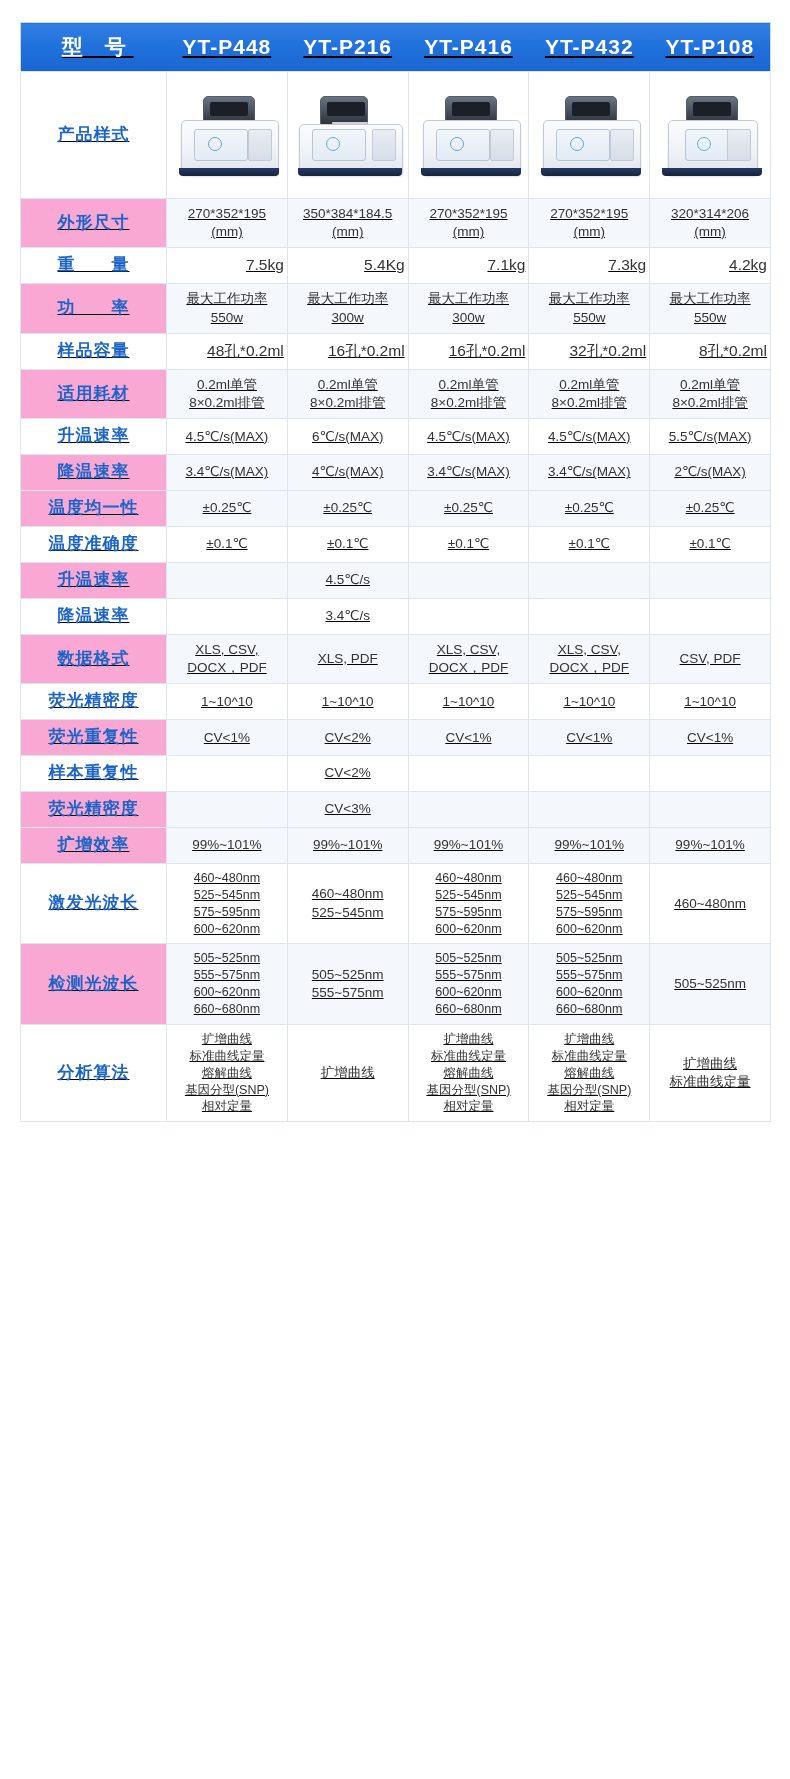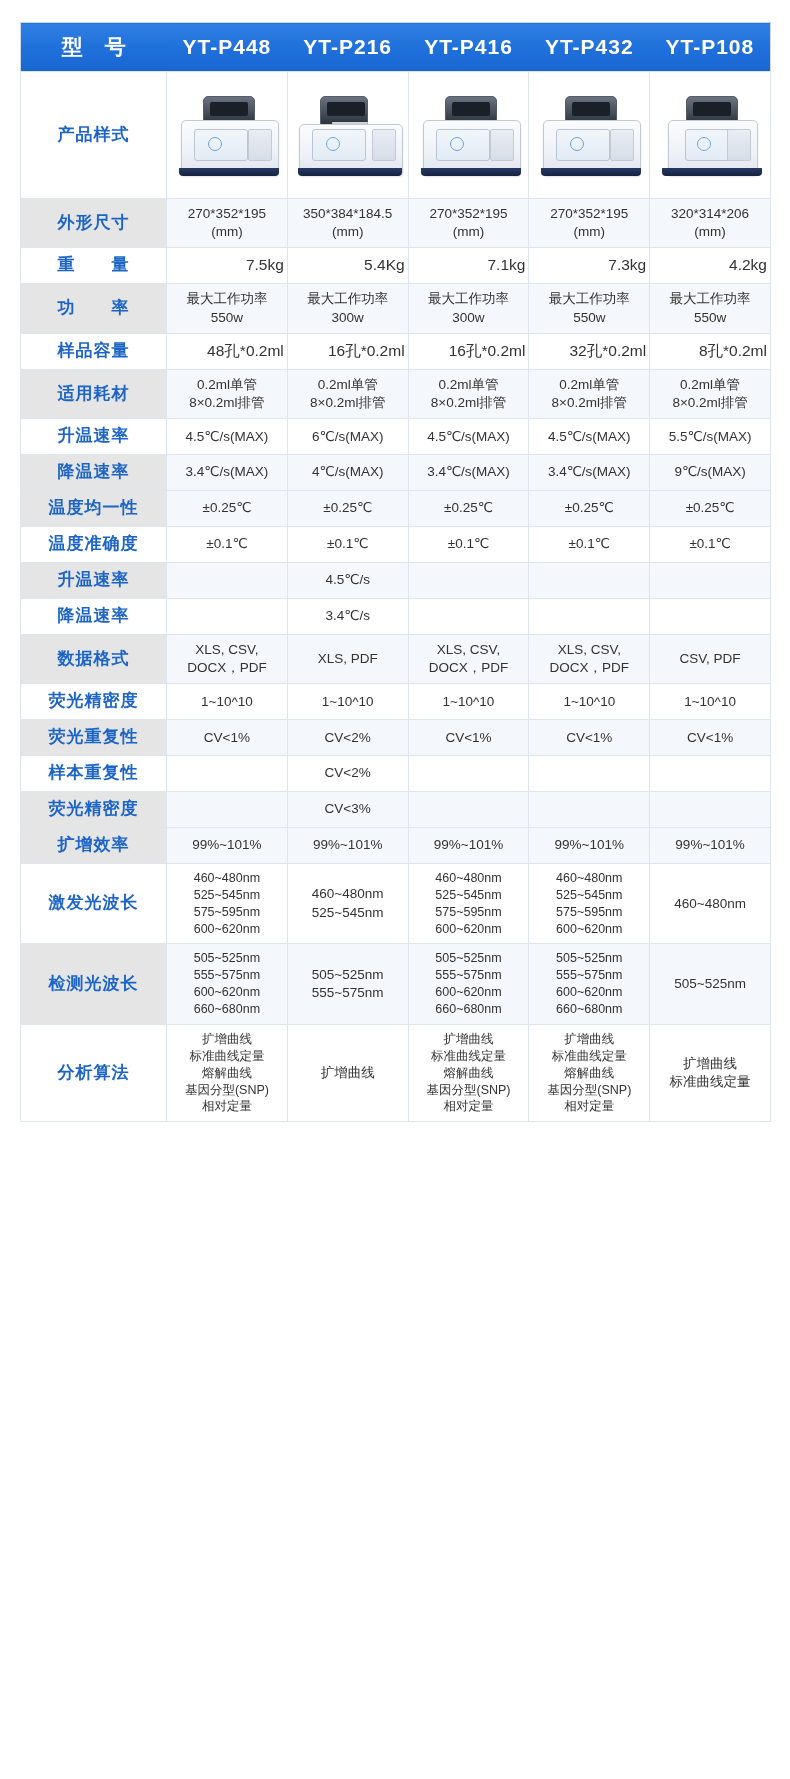--- a/index.html
+++ b/index.html
@@ -10,20 +10,21 @@
     width: 790px;
     background: #ffffff;
     font-family: "Liberation Sans", "DejaVu Sans", sans-serif;
   }
   .page {
     width: 650px;
     min-height: 1779px;
     box-sizing: border-box;
     padding: 22px 20px 20px 20px;
     background: #ffffff;
+    text-decoration: underline;
   }
   table.spec {
     border-collapse: collapse;
     width: 750px;
     table-layout: fixed;
     border: 1px solid #cfd8e6;
     background: #ffffff;
   }
   table.spec col.c0 { width: 146px; }
   table.spec col.cx { width: 120.8px; }
@@ -53,21 +54,21 @@
     line-height: 1.35;
   }
   tbody td.label {
     color: #1c64c8;
     font-size: 17px;
     font-weight: bold;
     letter-spacing: 1px;
     background: #ffffff;
   }
   tbody tr.alt td { background: #f4f7fb; }
-  tbody tr.alt td.label { background: #e5e5e5; margin-left: 26px; }
+  tbody tr.alt td.label { background: #f9a8d4; margin-left: 26px; }
 
   tbody td.small { font-size: 12.5px; }
   tbody td.big { font-size: 15.5px; text-align: right; }
 
   .lines span { display: block; }
 
   
   .prodrow td { padding: 8px 10px; height: 110px; }
   .device {
     position: relative;
@@ -451,21 +452,21 @@
               <span>3.4℃/s(MAX)</span>
             </div>
           </td>
           <td>
             <div class="lines">
               <span>3.4℃/s(MAX)</span>
             </div>
           </td>
           <td>
             <div class="lines">
-              <span>9℃/s(MAX)</span>
+              <span>2℃/s(MAX)</span>
             </div>
           </td>
         </tr>
         <tr class="alt">
           <td class="label">温度均一性</td>
           <td>
             <div class="lines">
               <span>±0.25℃</span>
             </div>
           </td>

